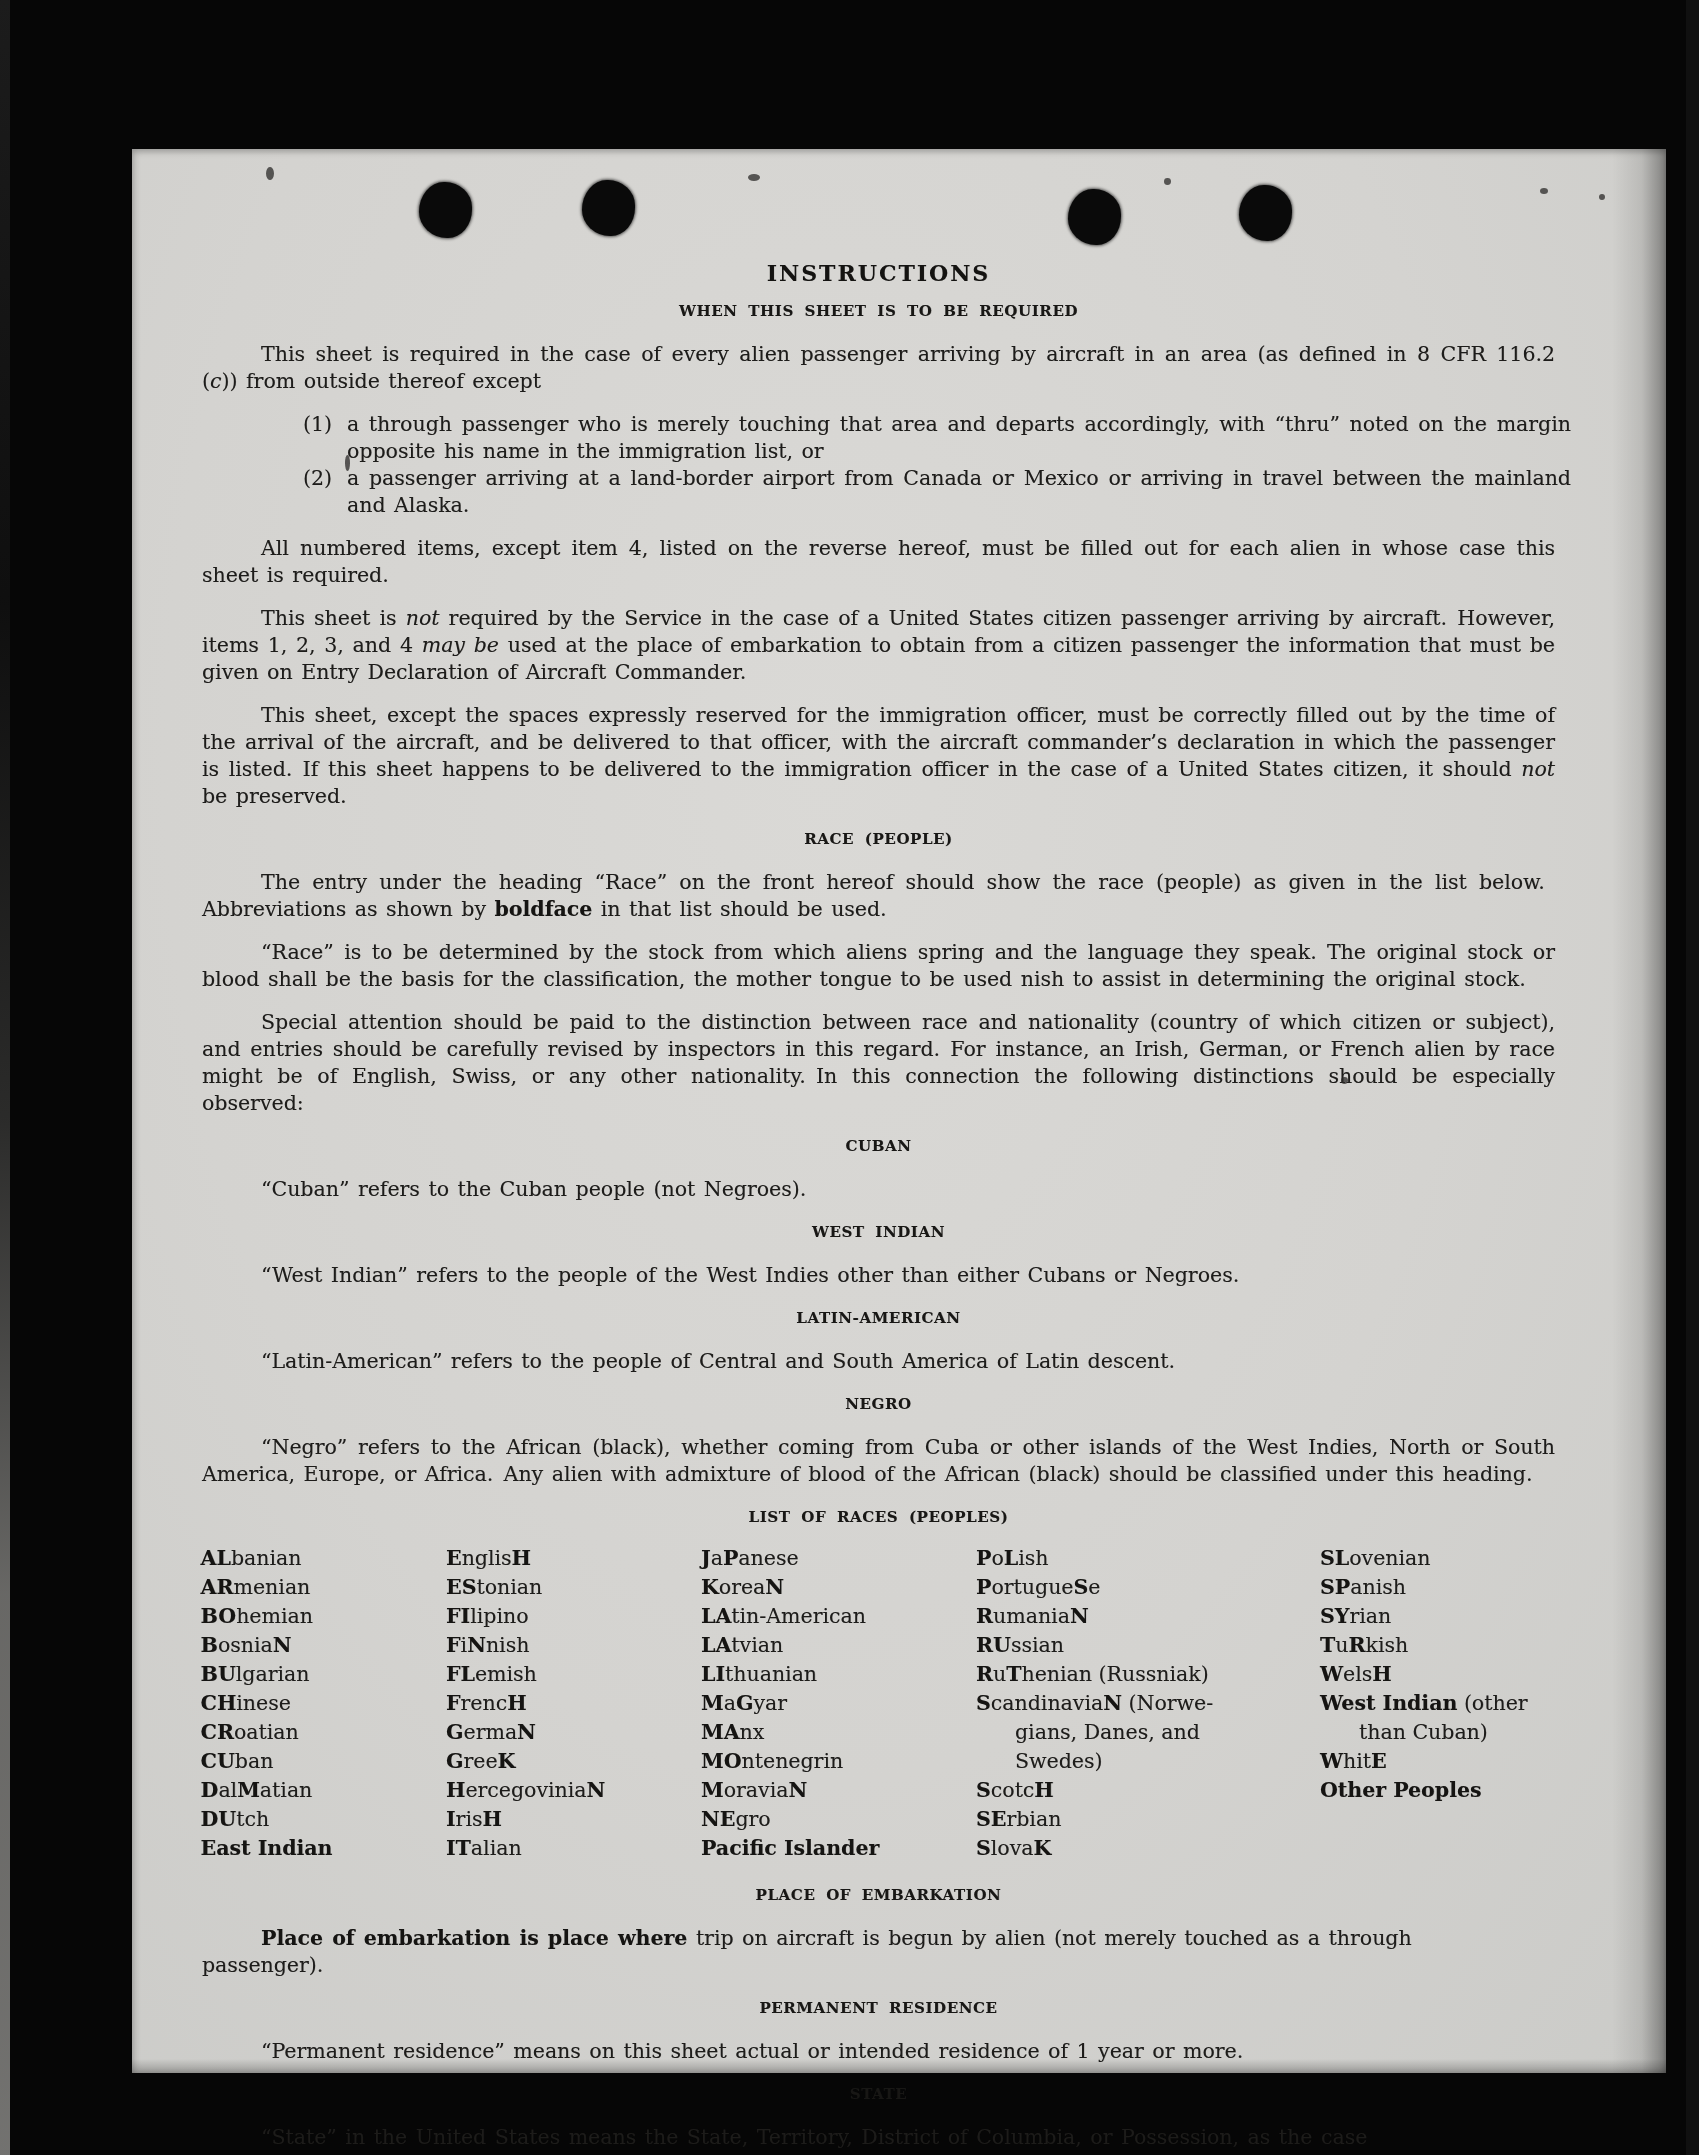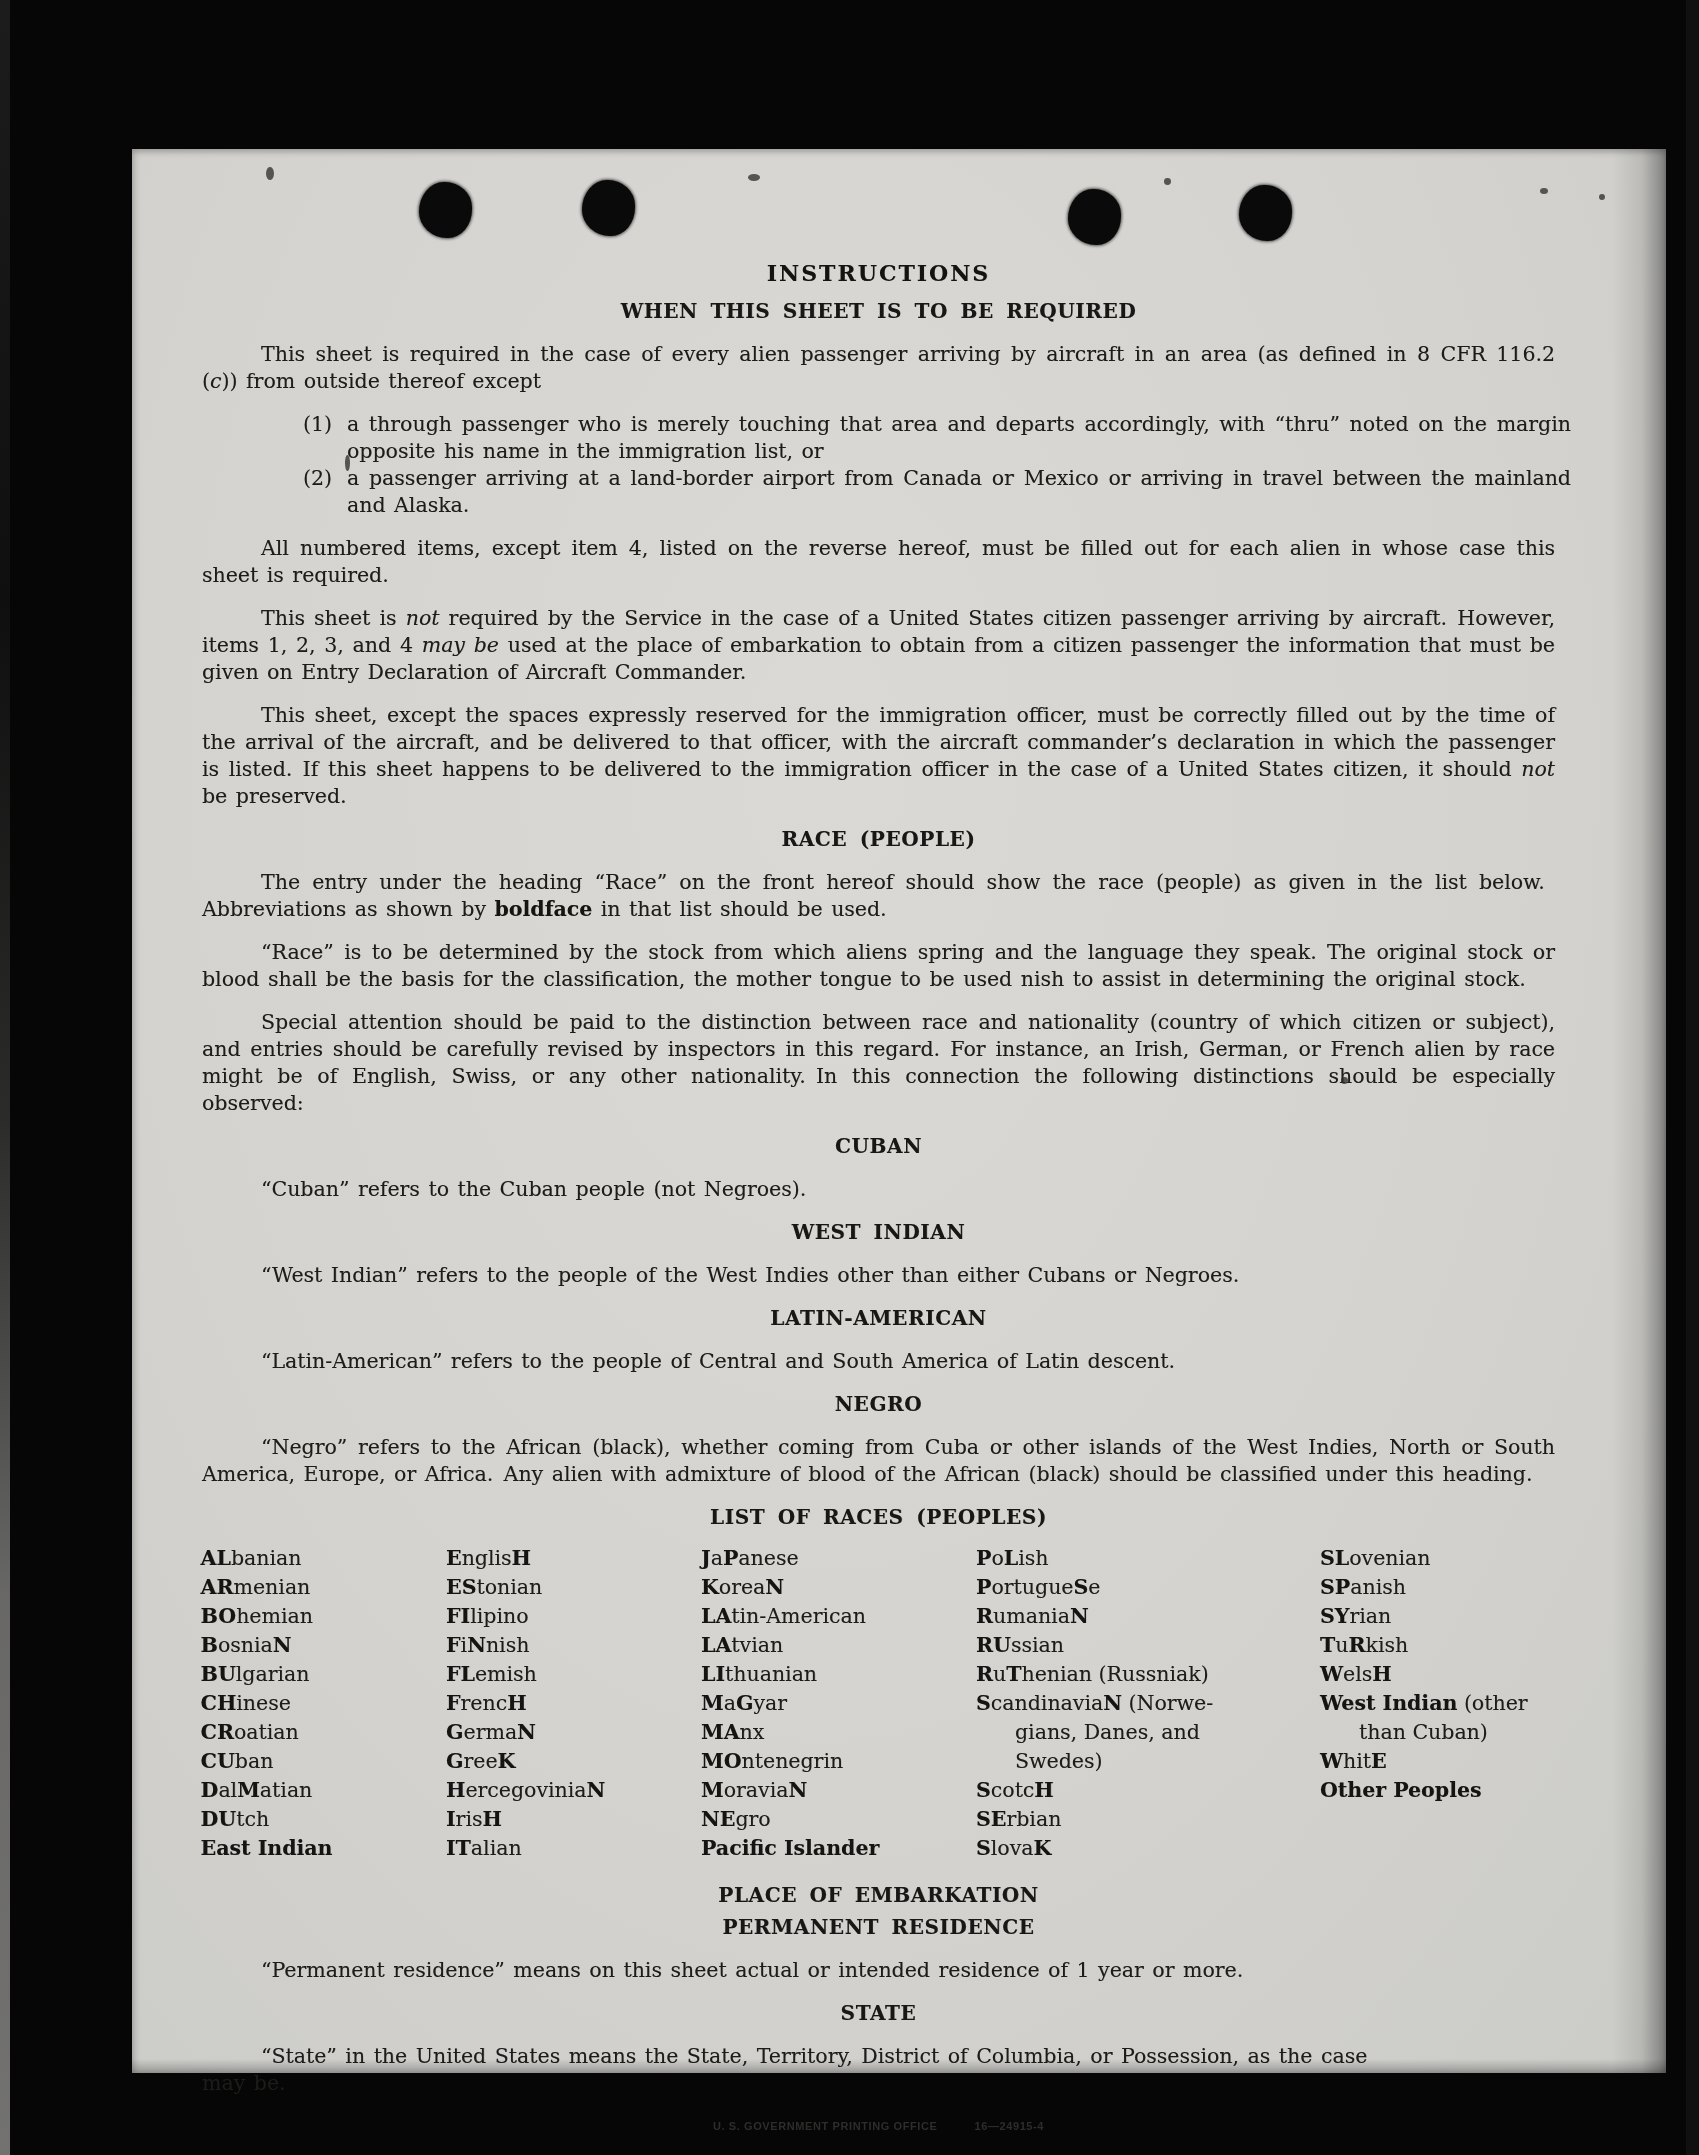--- a/index.html
+++ b/index.html
@@ -22,21 +22,21 @@
   .hole{position:absolute;width:53px;height:56px;background:#0a0a0a;
         border-radius:48% 52% 46% 54% / 54% 46% 52% 48%;
         box-shadow:0 0 2.9px 1px rgba(10,10,10,.65);}
   .speck{position:absolute;background:#2b2a28;border-radius:50%;opacity:.75;}
   
   .doc{position:absolute;left:54px;top:0;width:1385px;color:#1d1c1a;
        font-size:20.5px;line-height:27px;
        text-shadow:0.3px 0.4px 0.6px rgba(25,25,25,.35);}
   .title{margin:110px 0 0;text-align:center;font-weight:bold;font-size:22px;line-height:29px;
          letter-spacing:2px;color:#141311;}
-  .heading{margin:4.9px 0 0;text-align:center;font-weight:bold;font-size:20px;line-height:27px;
+  .heading{margin:4.9px 0 0;text-align:center;font-weight:bold;font-size:15px;line-height:27px;
            letter-spacing:0.6px;word-spacing:4.9px;color:#181715;}
   [data-name="section-heading-when-this-sheet-is-to-be-required"]{margin-top:9.8px;margin-bottom:3.9px;}
   [data-name="section-heading-place-of-embarkation"]{margin-top:19.5px;}
   [data-name="section-heading-state"]{margin-top:13.7px;}
   .para{margin:16px;text-align:justify;text-indent:59px;word-spacing:2px;}
   .item{margin:0;position:relative;padding-left:161px;text-align:justify;word-spacing:2px;}
   .item .num{position:absolute;left:117px;top:0;}
   .races{position:relative;height:318px;margin-top:13.7px;line-height:29px;}
   .races + .heading{margin-top:19.5px;}
   .race-col{position:absolute;top:0;}
@@ -132,20 +132,21 @@
             <div class="race" data-name="race-entry"><b>SP</b>anish</div>
             <div class="race" data-name="race-entry"><b>SY</b>rian</div>
             <div class="race" data-name="race-entry"><b>T</b>u<b>R</b>kish</div>
             <div class="race" data-name="race-entry"><b>W</b>els<b>H</b></div>
             <div class="race" data-name="race-entry"><b>West Indian</b> (other<br>than Cuban)</div>
             <div class="race" data-name="race-entry"><b>W</b>hit<b>E</b></div>
             <div class="race" data-name="race-entry"><b>Other Peoples</b></div>
           </div>
         </div>
         <div class="heading" data-name="section-heading-place-of-embarkation">PLACE OF EMBARKATION</div>
+        <div class="para" data-name="paragraph"><b>Place of embarkation is place where</b> trip on aircraft is begun by alien (not merely touched as a through<br>passenger).</div>
         <div class="heading" data-name="section-heading-permanent-residence">PERMANENT RESIDENCE</div>
         <div class="para" data-name="paragraph">“Permanent residence” means on this sheet actual or intended residence of 1 year or more.</div>
         <div class="heading" data-name="section-heading-state">STATE</div>
         <div class="para" data-name="paragraph">“State” in the United States means the State, Territory, District of Columbia, or Possession, as the case<br>may be.</div>
         <div class="footer" data-name="printing-office-imprint"><span data-name="printing-office-label">U. S. GOVERNMENT PRINTING OFFICE</span><span class="code" data-name="print-order-code">16—24915-4</span></div>
       </div>
     <div class="edge-shade" data-name="paper-edge-shadow"></div>
     <div class="edge-shade-bottom" data-name="paper-bottom-shadow"></div>
   <div class="hole" data-name="hole-punch" style="left: 287px; top: 33px;"></div>
       <div class="hole" data-name="hole-punch" style="left: 450px; top: 31px;"></div>

